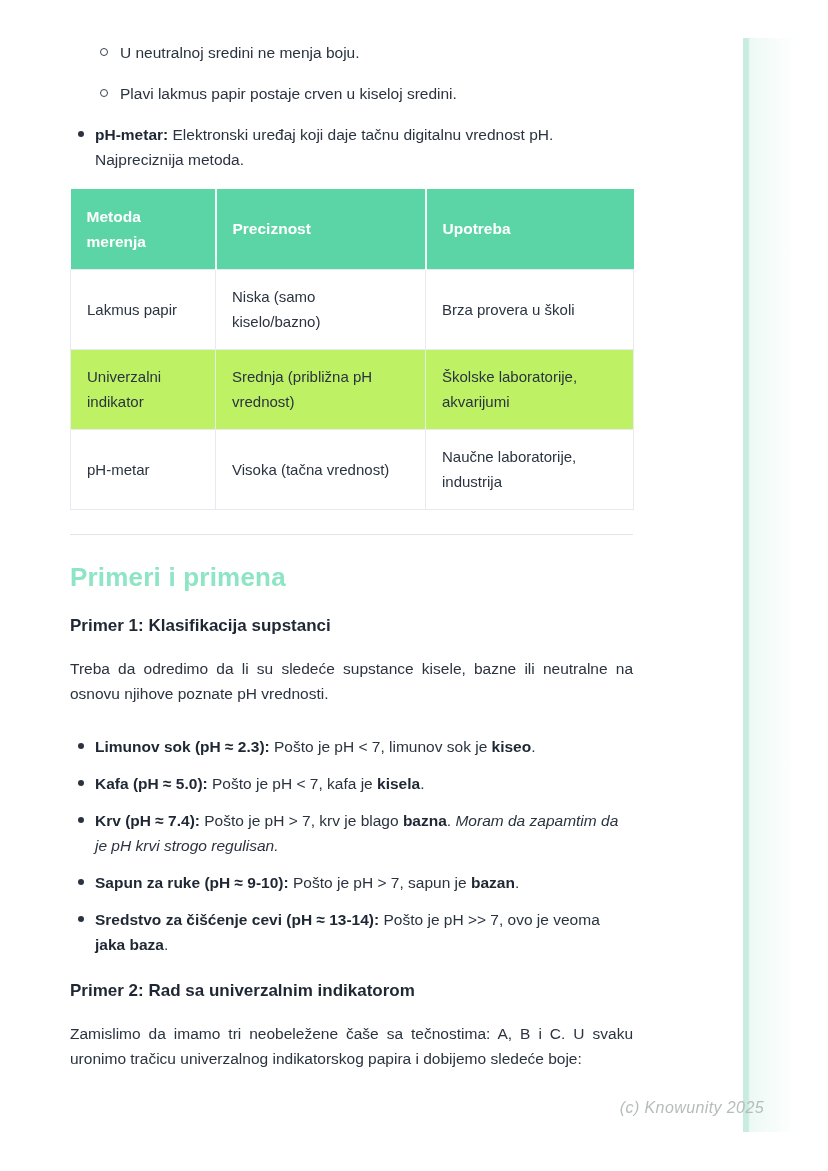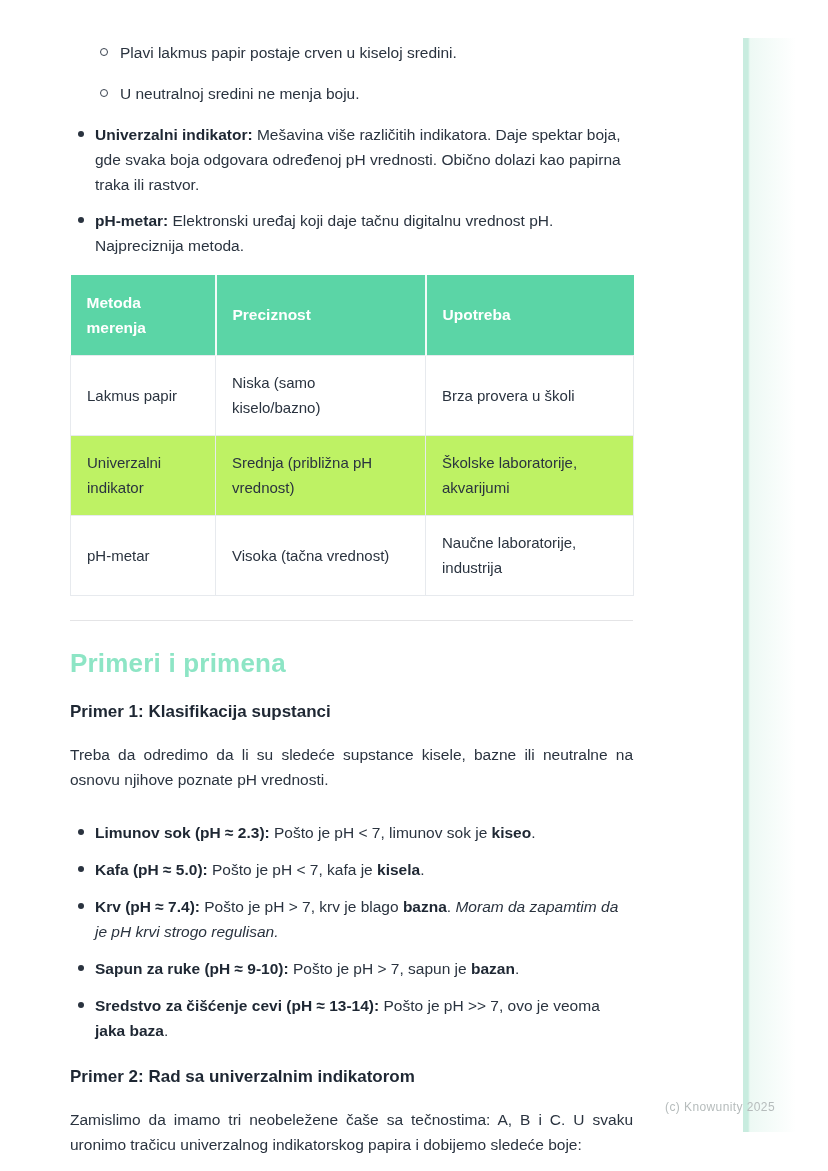--- a/index.html
+++ b/index.html
@@ -78,48 +78,44 @@
   .class-list li { margin-bottom:12px; }
   .note { font-style:italic; }
 
   
   .side-strip {
     position:absolute; left:743px; top:38px;
     width:53px; height:1094px;
     background:linear-gradient(90deg, #c8ecdf 0px, #c8ecdf 5px, #edf9f4 7px, rgba(255,255,255,0) 100%);
   }
   .watermark {
-    position:absolute; top:1100px; right:53px;
-    font-size:12px; line-height:15px;
-    color:#b6bcbc; letter-spacing:0.4px;
+    position:absolute; top:1100px; right:64px;
+    font-size:16px; line-height:15px;
+    color:#b6bcbc; letter-spacing:0.4px;font-style:italic;
   }
 </style>
 </head>
 <body>
 
 <div class="side-strip"></div>
 
 <div class="content">
 
   <ul class="sub-list">
     <li>
       <span class="circle-marker"></span>
-      <span class="li-text">Plavi lakmus papir postaje crven u kiseloj sredini.</span>
+      <span class="li-text">U neutralnoj sredini ne menja boju.</span>
     </li>
     <li>
       <span class="circle-marker"></span>
-      <span class="li-text">U neutralnoj sredini ne menja boju.</span>
+      <span class="li-text">Plavi lakmus papir postaje crven u kiseloj sredini.</span>
     </li>
   </ul>
 
   <ul class="main-list">
-    <li>
-      <span class="dot-marker"></span>
-      <span class="li-text"><b>Univerzalni indikator:</b><span> Mešavina više različitih indikatora. Daje spektar boja, gde svaka boja odgovara određenoj pH vrednosti. Obično dolazi kao papirna traka ili rastvor.</span></span>
-    </li>
     <li>
       <span class="dot-marker"></span>
       <span class="li-text"><b>pH-metar:</b><span> Elektronski uređaj koji daje tačnu digitalnu vrednost pH. Najpreciznija metoda.</span></span>
     </li>
   </ul>
 
   <table>
     <colgroup>
       <col style="width:145px">
         <col style="width:210px">

